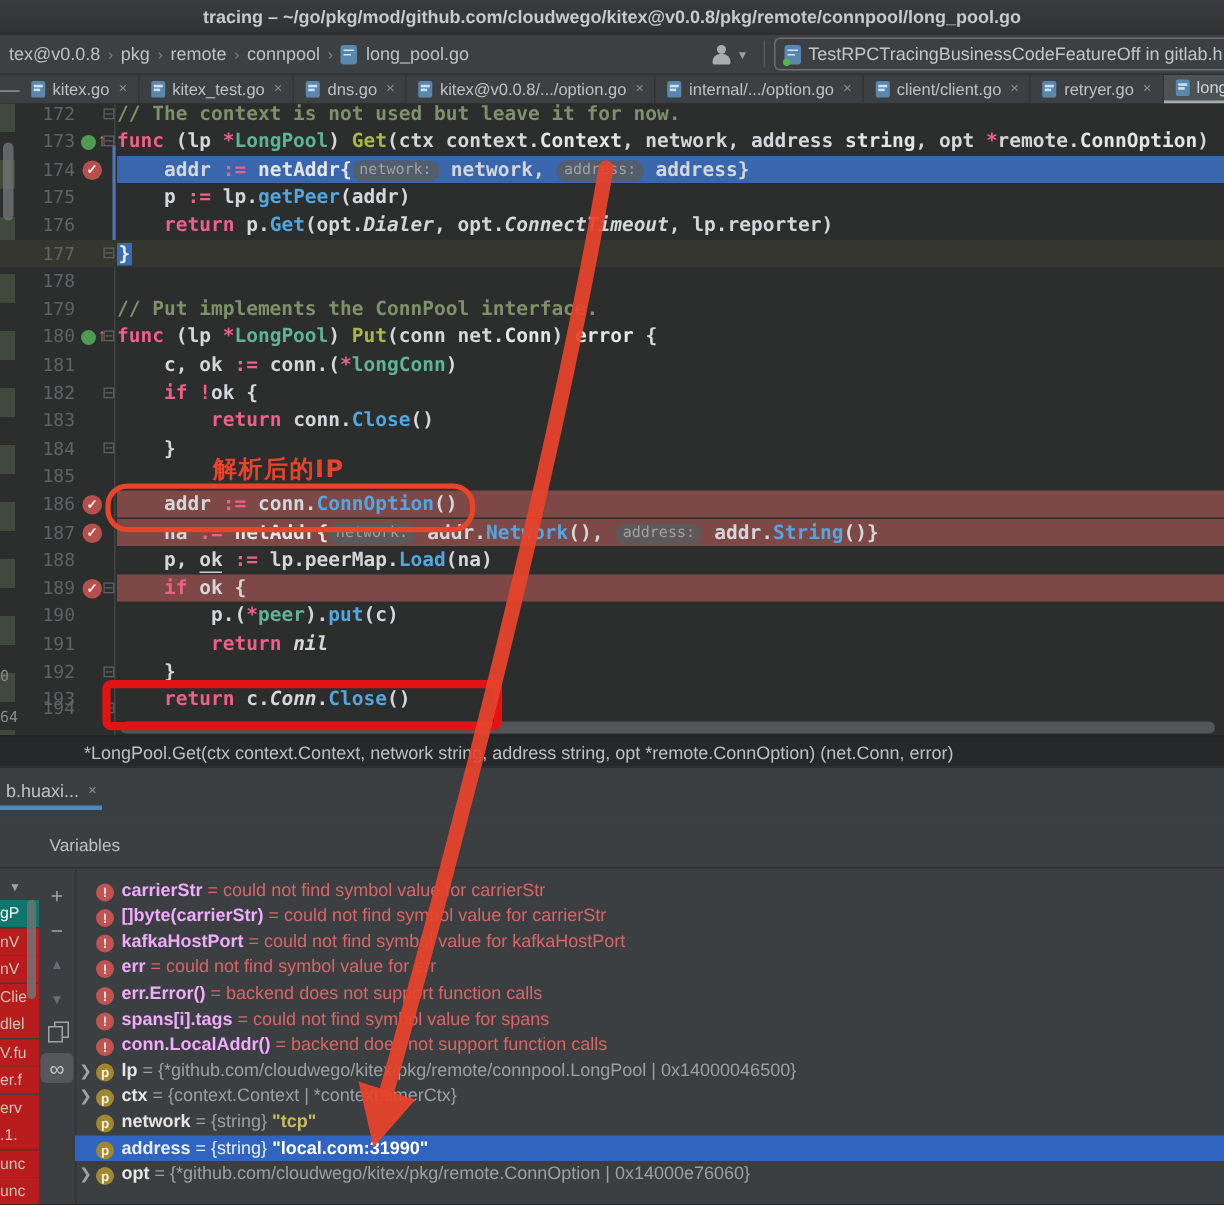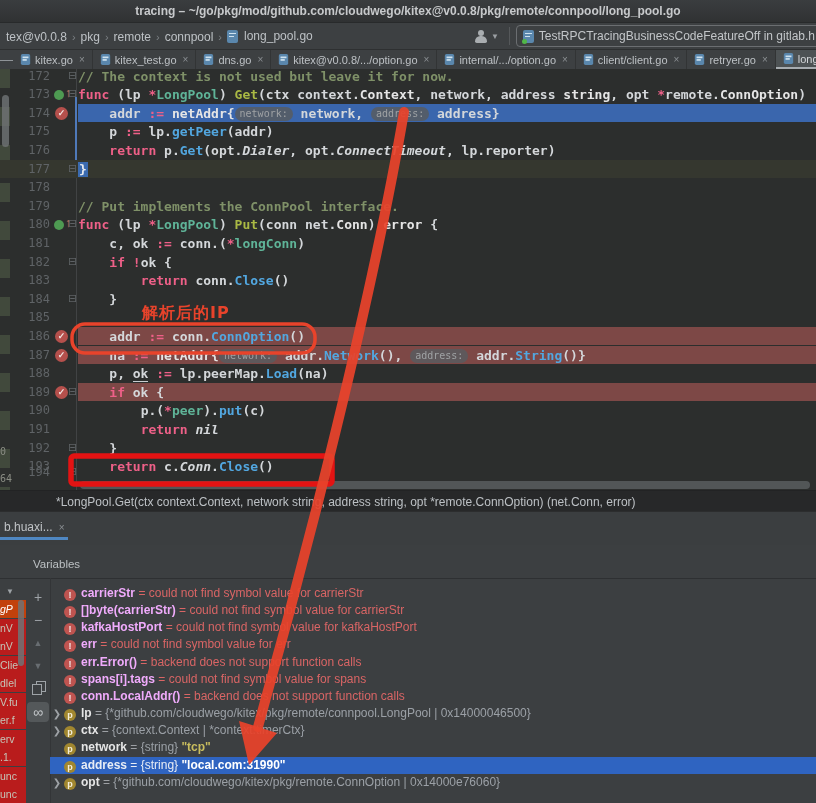--- a/index.html
+++ b/index.html
@@ -76,21 +76,21 @@
   #dbgtab{position:absolute;left:4px;top:8px;display:flex;align-items:center;gap:6px;}
   #dbgtab .t{font-size:12px;color:#c0c3c6;} #dbgtab .x{font-size:10px;color:#8b8f93;}
   #dbgunderline{position:absolute;left:0;top:25px;width:68px;height:3px;background:#4f87c2;}
   
   #dbg{left:0;top:545px;width:816px;height:258px;background:#3c3f41;}
   #dbghead{position:absolute;left:0;top:8px;width:816px;height:25px;border-bottom:1px solid #2e3032;}
   #dbghead .t{position:absolute;left:33px;top:5px;font-size:11.5px;color:#bcc0c3;}
   #framesdd{position:absolute;left:6px;top:42px;color:#9ea3a7;font-size:8px;}
   .frag{position:absolute;left:0;width:26px;height:18px;background:#b91c1c;color:#c5c5b8;
         font-size:10.5px;line-height:18px;overflow:hidden;white-space:nowrap;}
-  .frag.sel{background:#c2410c;color:#fff;font-style:italic;}
+  .frag.sel{background:#0f766e;color:#fff;}
   #framescroll{position:absolute;left:18px;top:55px;width:6px;height:66px;background:#6f7375;border-radius:3px;opacity:.85;}
   .tbico{position:absolute;left:27px;width:22px;height:20px;color:#9ea3a7;font-size:14px;
          text-align:center;line-height:20px;}
   .tbico.dim{color:#686d71;}
   .tbico.boxed{background:#54585a;border-radius:4px;color:#c3c7ca;}
   .copysq{position:absolute;left:5px;top:5px;width:8px;height:9px;border:1.5px solid #9ea3a7;background:#3c3f41;}
   .copysq.b{left:9px;top:2px;}
   #vsep{position:absolute;left:50px;top:33px;width:1px;height:225px;background:#333537;}
   .vrow{position:absolute;left:50px;width:766px;height:17px;line-height:17px;font-size:12px;white-space:nowrap;overflow:hidden;}
   .vrow.sel{background:#2f64c1;}

